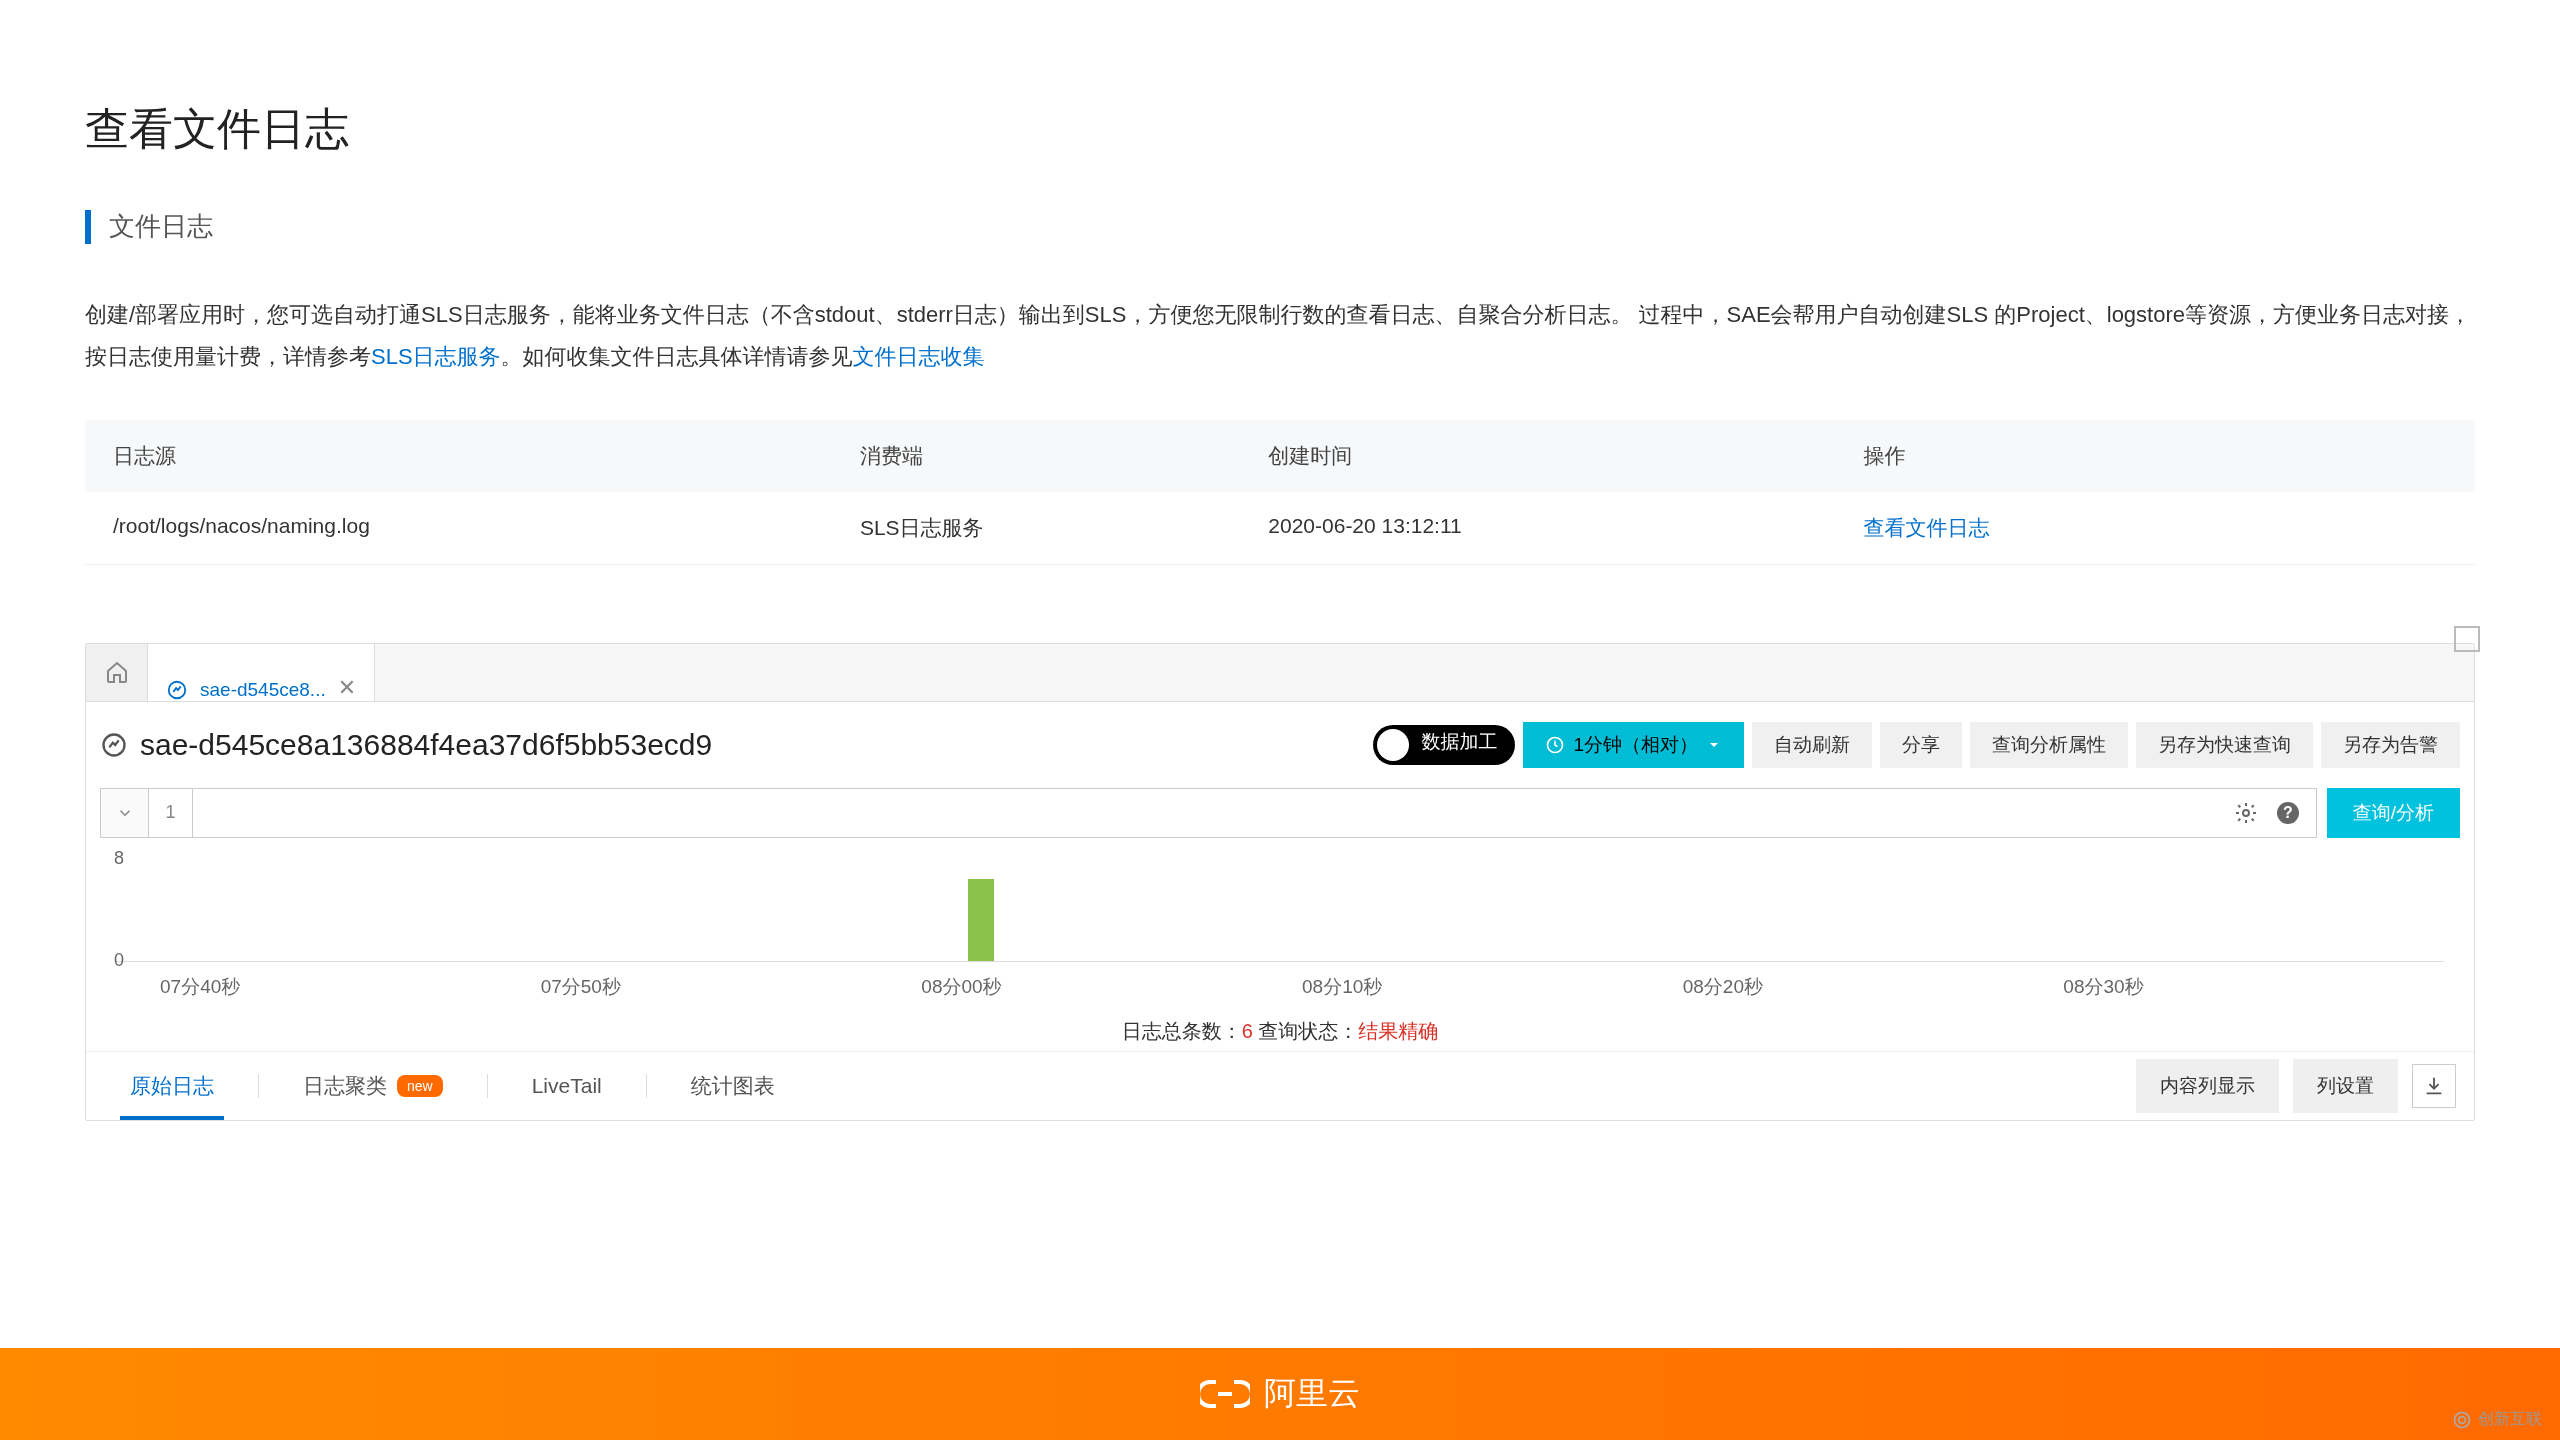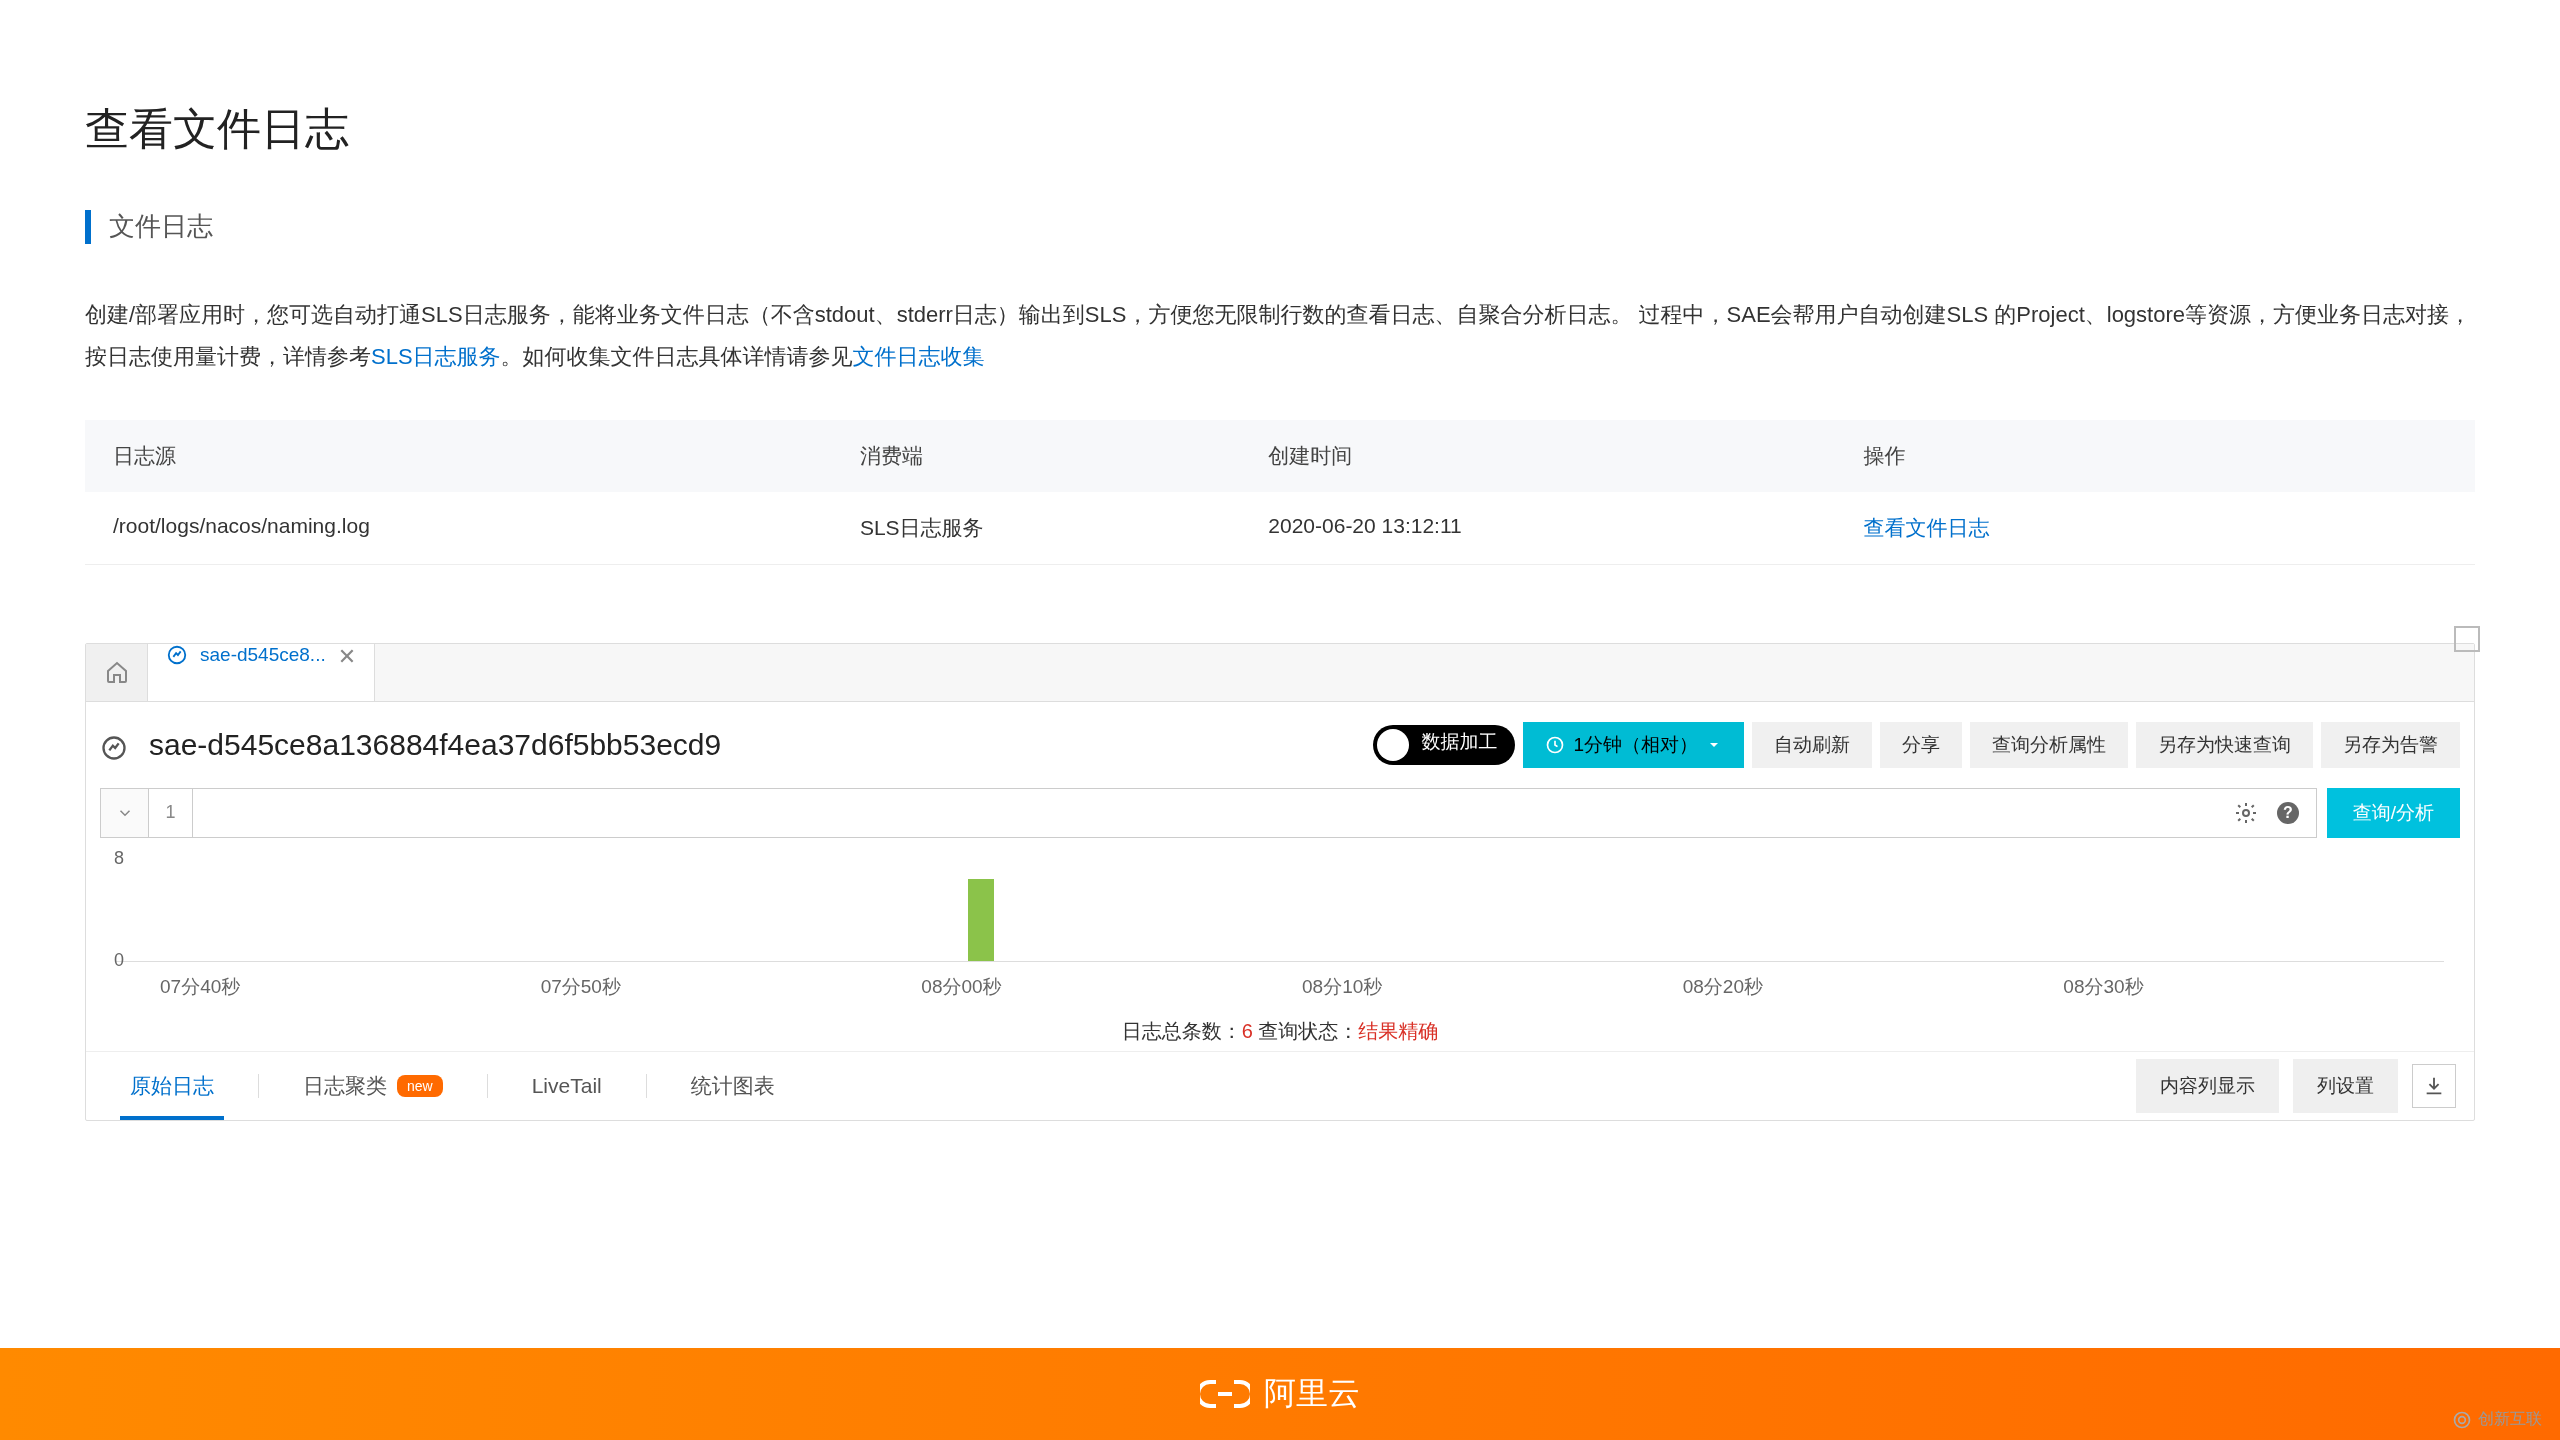--- a/index.html
+++ b/index.html
@@ -15,25 +15,25 @@
 .table-header{display:flex;background:#f7f8fa;padding:22px 28px;font-size:21px;color:#444}
 .table-row{display:flex;padding:22px 28px;font-size:21px;color:#333;border-bottom:1px solid #eee}
 .col-source{flex:0 0 32%}
 .col-consumer{flex:0 0 17.5%}
 .col-created{flex:0 0 25.5%}
 .col-action{flex:1}
 .col-action a{color:#0070cc;text-decoration:none}
 .sls-panel{margin-top:78px;border:1px solid #ddd;border-radius:2px;position:relative}
 .sls-tabs{display:flex;align-items:stretch;background:#f7f7f7;border-bottom:1px solid #ddd;height:58px}
 .sls-tab-home{width:62px;display:flex;align-items:center;justify-content:center;border-right:1px solid #ddd;background:#f0f0f0}
-.sls-tab-item{display:flex;align-items:flex-start;padding:0 18px;background:#fff;border-right:1px solid #ddd;gap:12px}
+.sls-tab-item{display:flex;align-items:flex-end;padding:0 18px;background:#fff;border-right:1px solid #ddd;gap:12px}
 .sls-tab-label{color:#0070cc;font-size:19px}
 .close-x{color:#888;font-size:22px;cursor:pointer}
 .sls-header{display:flex;align-items:center;padding:20px 14px;gap:8px}
-.sls-name-wrap{display:flex;align-items:flex-end;gap:21px;flex:1}
+.sls-name-wrap{display:flex;align-items:center;gap:12px;flex:1}
 .sls-name{font-size:30px;color:#222;font-weight:500}
 .toggle-pill{display:flex;align-items:flex-start;background:#000000;border-radius:30px;height:40px;padding:4px 18px 4px 4px;color:#fff;font-size:19px}
 .toggle-knob{width:32px;height:32px;background:#fff;border-radius:50%;margin-right:12px}
 .btn{padding:10px 22px;font-size:19px;background:#f0f0f0;color:#333;border:none;cursor:pointer;display:flex;align-items:center;gap:8px}
 .btn-teal{background:#00bcd4;color:#000000}
 .btn-teal-dark{background:#00c1de;color:#fff}
 .query-row{display:flex;align-items:stretch;padding:0 14px 10px 14px;gap:10px}
 .query-input-wrap{flex:1;display:flex;border:1px solid #ccc}
 .query-dd{width:48px;border-right:1px solid #ccc;display:flex;align-items:center;justify-content:center;background:#fafafa}
 .query-num{width:44px;border-right:1px solid #ccc;display:flex;align-items:center;justify-content:center;color:#888;font-size:18px}

